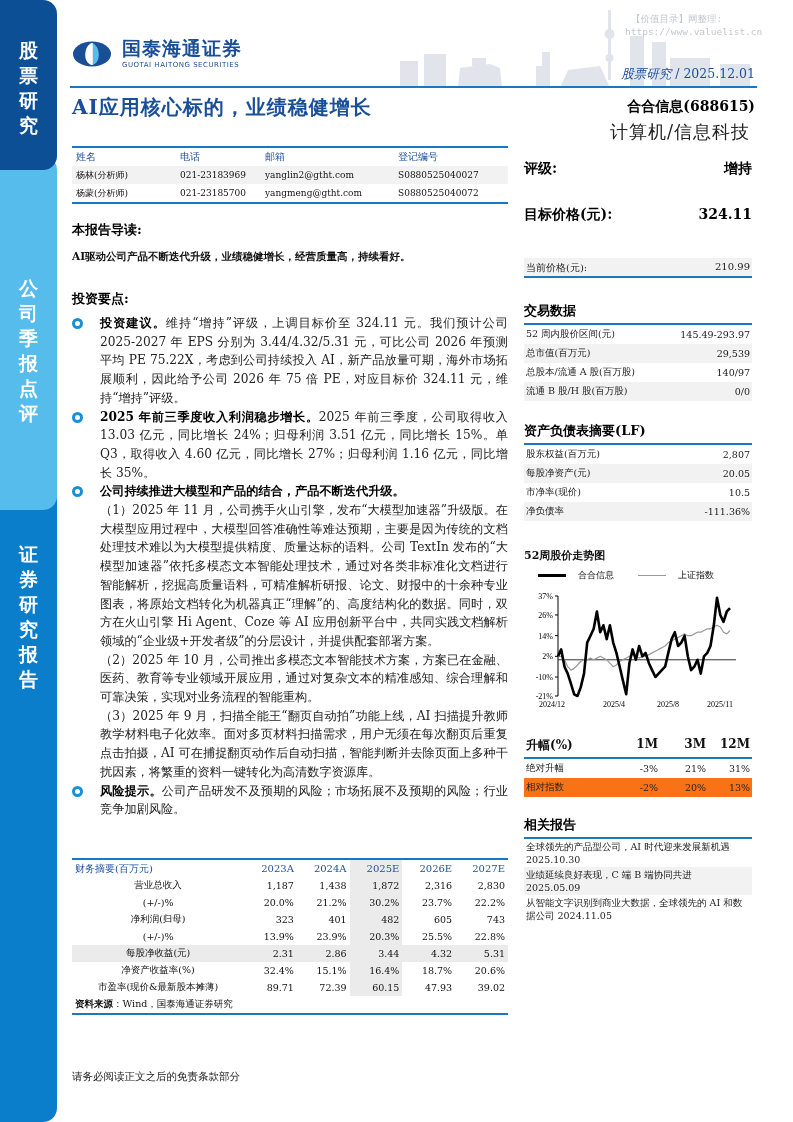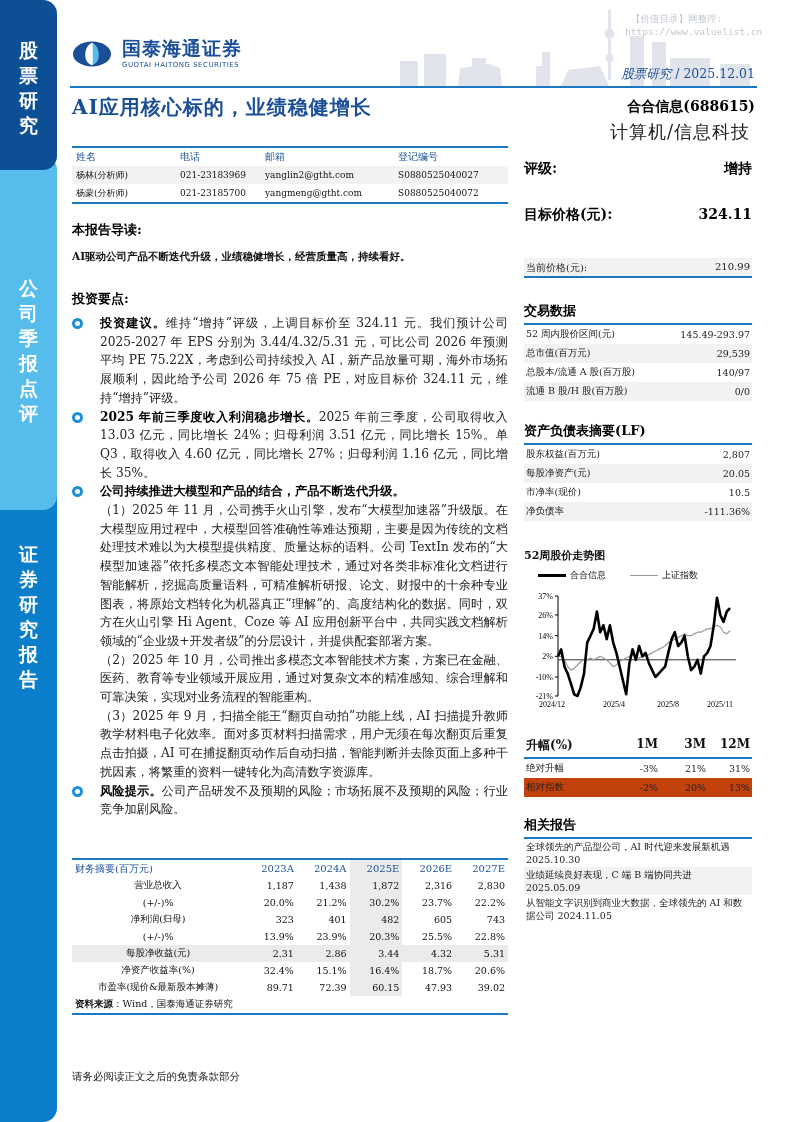--- a/index.html
+++ b/index.html
@@ -78,28 +78,28 @@
   .current { top: 258px; display: flex; justify-content: space-between; font-size: 10px; color: #222; background: #f2f2f2; border-bottom: 2px solid #1b77c0; padding: 3px 2px; height: 20px; }
   .box-h { font-size: 13px; font-weight: bold; color: #000; border-bottom: 2px solid #1b77c0; padding-bottom: 3px; }
   .kv { display: flex; justify-content: space-between; font-size: 9.5px; height: 19px; align-items: center; padding: 0 2px; color: #222; }
   .kv.shade { background: #f2f2f2; }
   .trade { top: 302px; }
   .bs { top: 422px; }
 
   .chart { top: 540px; height: 175px; }
   .chart-title { font-size: 11px; font-weight: bold; margin-top: 8px; }
   .legend { display: flex; gap: 24px; font-size: 9px; margin-top: 6px; margin-left: 14px; align-items: center; }
-  .leg-item { display: flex; align-items: center; gap: 4px; }
+  .leg-item { display: flex; align-items: center; gap: 12px; }
   .leg-line { display: inline-block; width: 28px; }
   .chart svg { position: absolute; left: -10px; top: 48px; }
 
   .perf { top: 737px; }
   .perf .hd { display: flex; font-weight: bold; font-size: 12px; border-bottom: 2px solid #1b77c0; padding-bottom: 3px; }
   .perf .row { display: flex; font-size: 9.5px; height: 19px; align-items: center; color: #222; }
-  .perf .row.shade { background: #c2410c; }
+  .perf .row.shade { background: #f97316; }
   .perf .c0 { width: 90px; padding-left: 2px; }
   .perf .c1 { width: 44px; text-align: right; }
   .perf .c2 { width: 48px; text-align: right; }
   .perf .c3 { width: 44px; text-align: right; }
 
   .related { top: 816px; }
   .related .item { font-size: 9.5px; line-height: 13px; color: #222; padding: 1px 2px; }
   .related .item.shade { background: #f2f2f2; }
 </style>
 </head>

